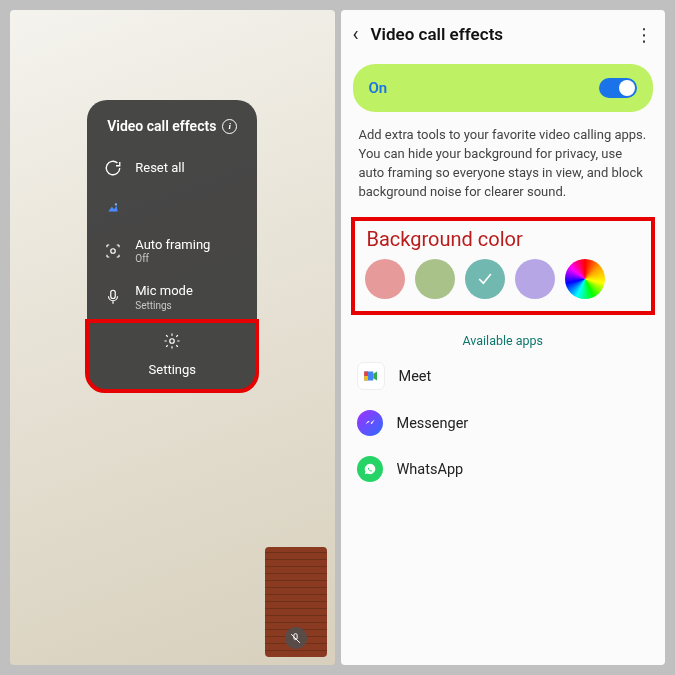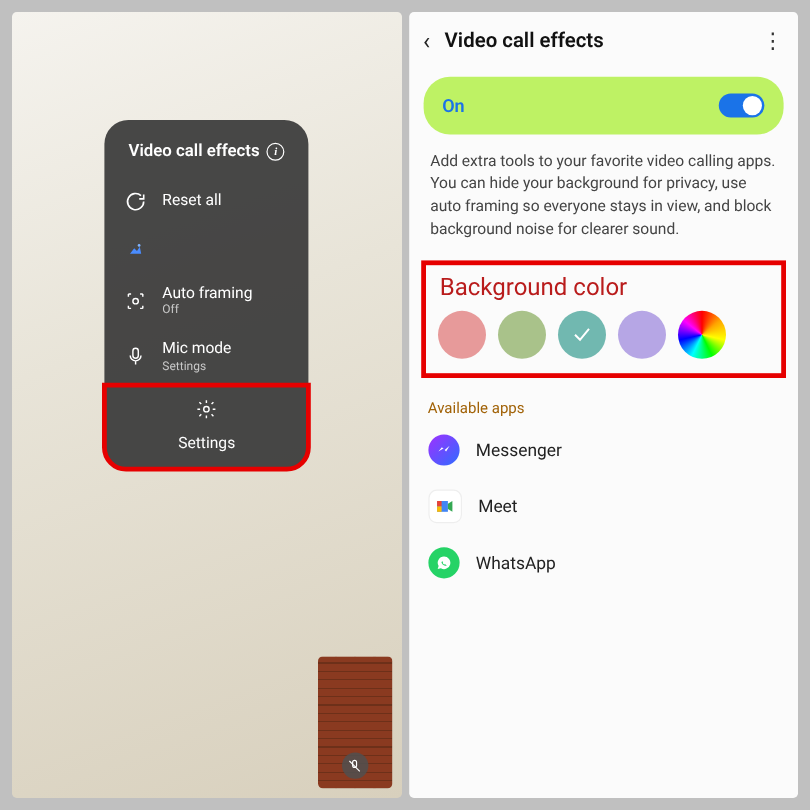--- a/index.html
+++ b/index.html
@@ -190,21 +190,21 @@
   }
   .section-block { padding: 8px 16px 4px; }
   .thumb-sm {
     width: 40px; height: 40px;
     border-radius: 50%;
     overflow: hidden;
     display:flex;align-items:center;justify-content:center;
     font-size: 18px;
   }
   .add-btn { border: 1.5px solid #ccc; color: #aaa; background:#fff;}
-  .subhead { font-size: 12.5px; color: #a16207; padding: 14px 16px 4px; }
+  .subhead { font-size: 12.5px; color: #0f766e; padding: 14px 16px 4px; text-align: center; }
   .app-row {
     display: flex;
     align-items: center;
     gap: 14px;
     padding: 10px 16px;
   }
   .app-icon {
     width: 26px; height: 26px;
     border-radius: 7px;
     display:flex;align-items:center;justify-content:center;
@@ -320,43 +320,43 @@
               <path d="M5 12l5 5 9-11"></path>
             </svg>
         </div>
         <div class="swatch" style="background:#b6a6e5"></div>
         <div class="swatch rainbow"></div>
       </div>
     </div>
 
 
     <div class="subhead">Available apps</div>
-
-    <div class="app-row">
-      <span class="app-icon" style="background:linear-gradient(135deg,#a030ff,#2e6cff);border-radius:50%">
-        <svg viewBox="0 0 24 24" width="14" height="14" fill="white">
-            <path d="M4 14l5-6 4 4 7-6-5 8-4-4z"></path>
-          </svg>
-      </span>
-      <span class="app-label">Messenger</span>
-    </div>
 
     <div class="app-row">
       <span class="app-icon" style="background:#fff;border:1px solid #eee">
         <svg viewBox="0 0 24 24" width="18" height="18">
             <rect x="3" y="6" width="12" height="12" fill="#4285f4"></rect>
             <path d="M15 9l5-3v12l-5-3z" fill="#34a853"></path>
             <rect x="3" y="6" width="5" height="6" fill="#ea4335"></rect>
             <rect x="3" y="12" width="5" height="6" fill="#fbbc04"></rect>
           </svg>
       </span>
       <span class="app-label">Meet</span>
     </div>
 
     <div class="app-row">
+      <span class="app-icon" style="background:linear-gradient(135deg,#a030ff,#2e6cff);border-radius:50%">
+        <svg viewBox="0 0 24 24" width="14" height="14" fill="white">
+            <path d="M4 14l5-6 4 4 7-6-5 8-4-4z"></path>
+          </svg>
+      </span>
+      <span class="app-label">Messenger</span>
+    </div>
+
+    <div class="app-row">
       <span class="app-icon" style="background:#25d366;border-radius:50%">
         <svg viewBox="0 0 24 24" width="14" height="14" fill="white">
             <path d="M12 3a9 9 0 0 0-7.7 13.6L3 21l4.6-1.2A9 9 0 1 0 12 3zm4 12c-.3.8-1.5 1.4-2.1 1.3-1.8-.2-4-1.8-5-3.7-.6-1.1-.6-2 .2-2.6.3-.2.6-.2.8.1l.7 1.3c.1.2 0 .4-.1.6l-.4.4c.5 1 1.4 1.8 2.4 2.2l.4-.5c.2-.2.4-.2.6-.1l1.3.7c.3.1.3.5.2.3z"></path>
           </svg>
       </span>
       <span class="app-label">WhatsApp</span>
     </div>
 
   </div>
 </div>

